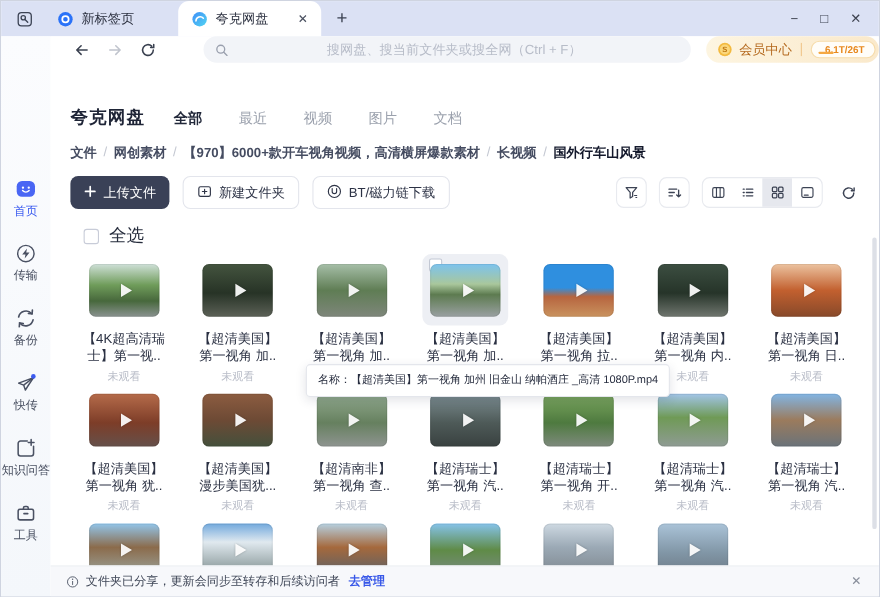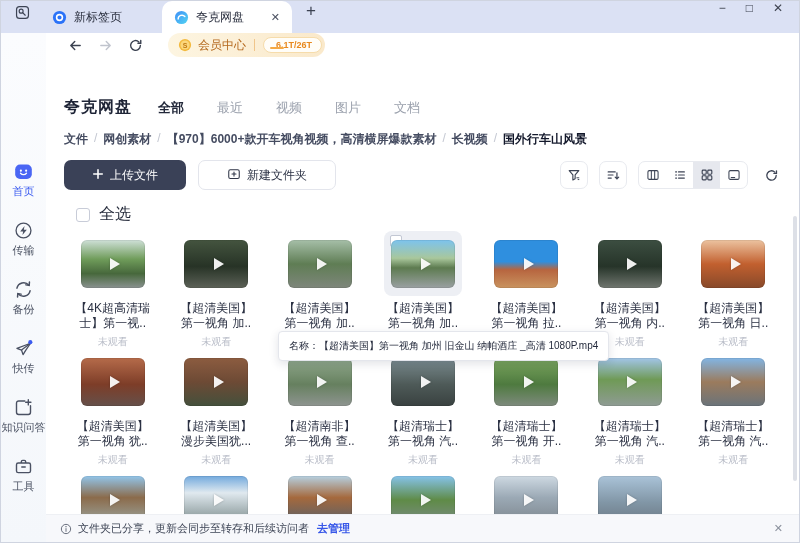--- a/index.html
+++ b/index.html
@@ -1,21 +1,21 @@
 <!DOCTYPE html>
 <html><head>
 <meta charset="utf-8">
 <style>
   * { margin:0; padding:0; box-sizing:border-box; }
   html,body { width:800px; height:543px; overflow:hidden; }
   body { font-family:"Liberation Sans","DejaVu Sans",sans-serif; background:#fff; position:relative; }
   .window { width:800px; height:543px; position:relative; border:1px solid #cfd4e0; overflow:hidden; background:#fff; }
 
   
-  .tabbar { height:32px; background:#dbe1f4; display:flex; }
+  .tabbar { height:32px; background:#dbe1f4; display:flex; align-items:center; }
   .panel-btn { width:26px; height:22px; margin:0 5px 0 8px; display:flex; align-items:center; justify-content:center; border-radius:6px; }
   .panel-btn svg { width:17px; height:17px; }
   .tab { display:flex; align-items:center; gap:7px; height:32px; padding:0 10px 0 12px; width:122px; font-size:12px; color:#2c3140; }
   .tab.active { background:#fff; border-radius:10px 10px 0 0; width:130px; }
   .tab-title { flex:1; white-space:nowrap; overflow:hidden; }
   .tab-close { color:#4a5060; font-size:11px; padding:0 2px; }
   .favicon svg { width:15px; height:15px; display:block; }
   .newtab { font-size:17px; color:#3c4252; padding:0 10px; margin-left:4px; }
   .win-controls { margin-left:auto; display:flex; gap:20px; padding-right:16px; color:#3e4350; font-size:12px; }
   .win-controls span { cursor:default; }
@@ -48,21 +48,21 @@
   .pagetitle { font-size:16px; font-weight:bold; color:#1e2436; letter-spacing:1px; }
   .ptabs { display:flex; gap:33px; margin-left:26px; font-size:13px; color:#9ba1ad;margin-top:29px; }
   .ptab.active { color:#22283a; font-weight:bold; }
 
   .breadcrumb { padding:13px 0 0 18px; font-size:12px; font-weight:600; color:#454c61; display:flex; gap:6px; white-space:nowrap; }
   .bc-sep { color:#c3c7d1; font-weight:400; }
   .bc-seg.last { color:#13182b; font-weight:bold; }
 
   
   .toolbar { display:flex; align-items:center; padding:12px 16px 0 18px; }
-  .btn { height:30px; border:1px solid #e3e5ec; border-radius:7px; background:#fff; color:#2c3245; font-size:12px; display:inline-flex; gap:6px; align-items:center; padding:0 28px; margin-right:12px; cursor:pointer; font-family:inherit; }
+  .btn { height:30px; border:1px solid #e3e5ec; border-radius:7px; background:#fff; color:#2c3245; font-size:12px; display:inline-flex; gap:6px; align-items:center; padding:0 12px; margin-right:12px; cursor:pointer; font-family:inherit; }
   .btn svg { width:14px; height:14px; }
   .btn-primary { background:#3a4157; border:none; color:#fff; margin-right:12px; }
   .btn-primary svg { width:12px; height:12px; }
   .tools { margin-left:auto; display:flex; align-items:center; gap:11px; }
   .icon-btn { width:28px; height:28px; border:1px solid #e8eaef; border-radius:7px; display:flex; align-items:center; justify-content:center; color:#3c4354; }
   .icon-btn svg, .view-item svg, .refresh-plain svg { width:14px; height:14px; display:block; }
   .view-group { display:flex; border:1px solid #e8eaef; border-radius:7px; overflow:hidden; height:28px; align-items:center; }
   .view-item { width:27px; height:28px; display:flex; align-items:center; justify-content:center; }
   .view-item.active { background:#e6e8ee; }
   .refresh-plain { width:24px; height:24px; display:flex; align-items:center; justify-content:center; }
@@ -216,20 +216,29 @@
             <svg viewBox="0 0 16 16" fill="none" stroke="#c0c4cd" stroke-width="1.5" stroke-linecap="round" stroke-linejoin="round">
               <path d="M3 8h9.5M8.8 3.8L13 8l-4.2 4.2"></path>
             </svg>
           </span>
         <span class="nav-ic">
             <svg viewBox="0 0 16 16" fill="none" stroke="#3a4150" stroke-width="1.5" stroke-linecap="round">
               <path d="M13.2 8A5.2 5.2 0 1 1 11.6 4.2"></path>
               <path d="M13.6 2.6v3h-3"></path>
             </svg>
           </span>
+        <div class="search">
+          <span class="s-ic">
+              <svg viewBox="0 0 16 16" fill="none" stroke="#9aa0ae" stroke-width="1.5" stroke-linecap="round">
+                <circle cx="7" cy="7" r="4.4"></circle>
+                <path d="M10.4 10.4L14 14"></path>
+              </svg>
+            </span>
+          <input placeholder="搜网盘、搜当前文件夹或搜全网（Ctrl + F）" style="">
+        </div>
         <div class="member">
           <span class="coin">
               <svg viewBox="0 0 16 16">
                 <circle cx="8" cy="8" r="7" fill="#f3ba3f"></circle>
                 <circle cx="8" cy="8" r="5.2" fill="#fbd77c"></circle>
                 <text x="8" y="11" text-anchor="middle" font-size="8" font-weight="bold" fill="#c07a14">S</text>
               </svg>
             </span>
           <span class="m-lb">会员中心</span>
           <span class="m-div"></span>
@@ -266,20 +275,26 @@
                 <path d="M7 2v10M2 7h10"></path>
               </svg></span>
           <span>上传文件</span>
         </button>
         <span id="secbtns"><button class="btn">
               <span><svg viewBox="0 0 16 16" fill="none" stroke="#2f3547" stroke-width="1.2">
                   <rect x="2" y="3.2" width="12" height="10" rx="1.8"></rect>
                   <path d="M8 5.8v4.6M5.7 8.1h4.6" stroke-linecap="round"></path>
                 </svg></span>
               <span>新建文件夹</span>
+            </button><button class="btn">
+              <span><svg viewBox="0 0 16 16" fill="none" stroke="#2f3547" stroke-width="1.2">
+                  <circle cx="8" cy="8" r="6.3"></circle>
+                  <path d="M5.7 5v3a2.3 2.3 0 0 0 4.6 0V5" stroke-linecap="round"></path>
+                </svg></span>
+              <span>BT/磁力链下载</span>
             </button></span>
         <div class="tools">
           <div class="icon-btn">
               <svg viewBox="0 0 16 16" fill="none" stroke="#3c4354" stroke-width="1.3" stroke-linejoin="round">
                 <path d="M2.5 3h11l-4.2 4.8v4.4l-2.6 1.5V7.8z"></path>
                 <path d="M10.8 11.2h3.2M12.2 13.2h1.8" stroke-width="1.1"></path>
               </svg>
             </div>
           <div class="icon-btn">
               <svg viewBox="0 0 16 16" fill="none" stroke="#3c4354" stroke-width="1.4" stroke-linecap="round">

